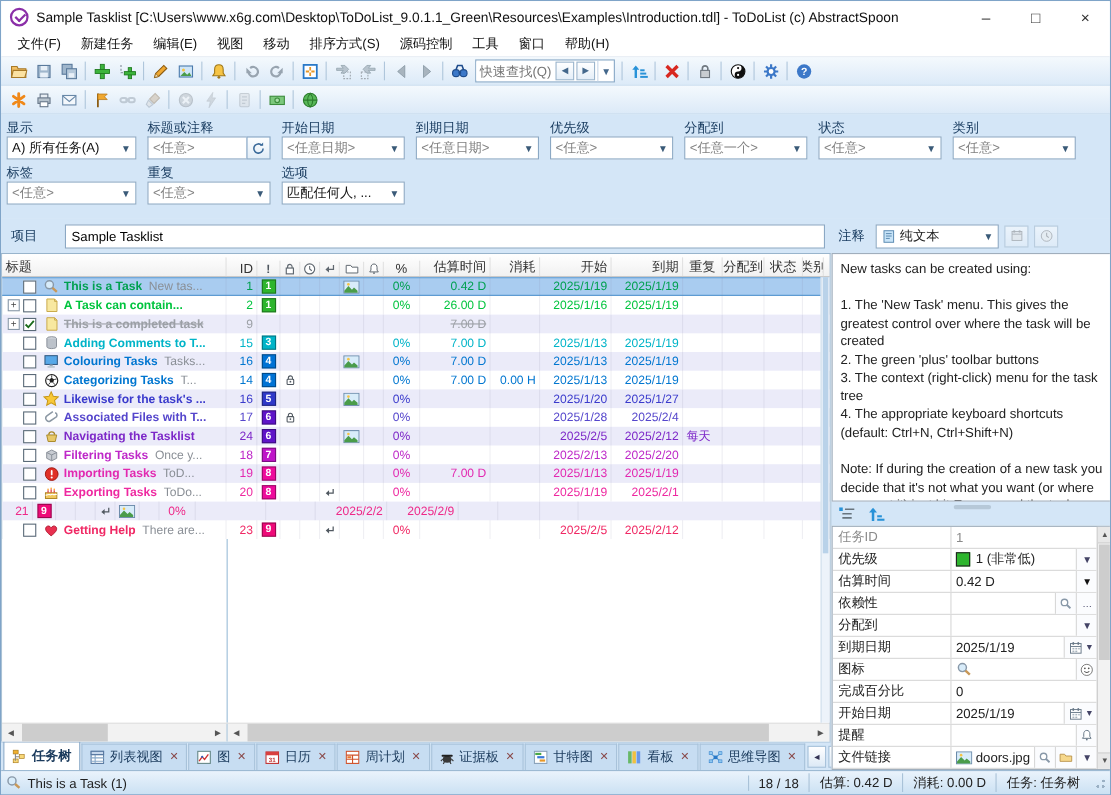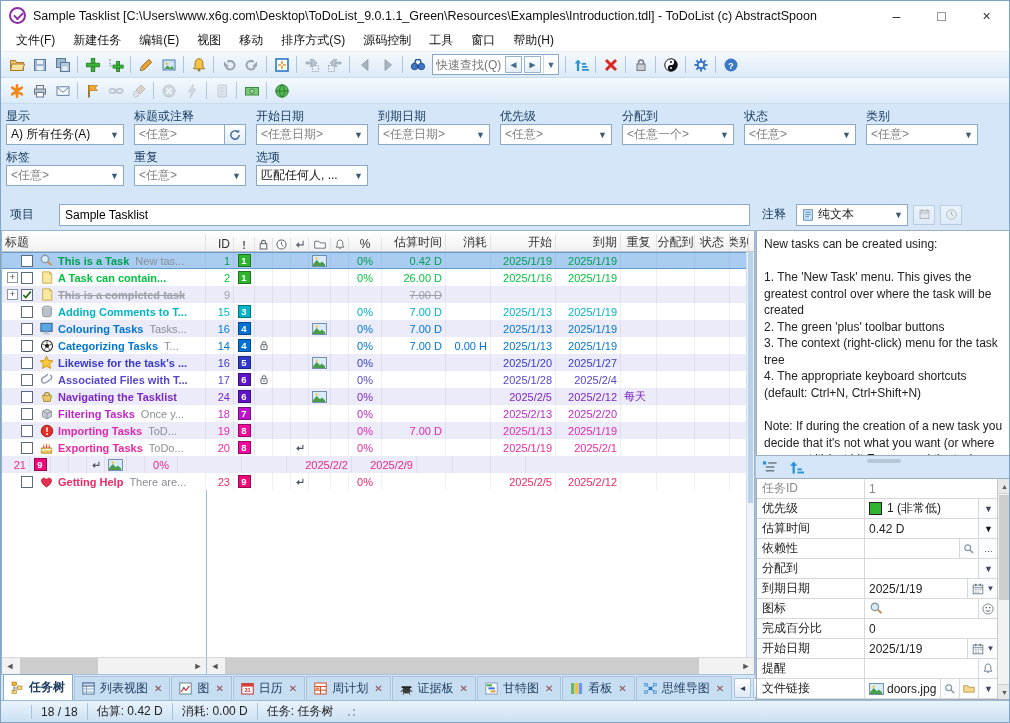--- a/index.html
+++ b/index.html
@@ -1523,20 +1523,29 @@
           <span class="asc-track">
               <span class="asc-thumb"></span>
             </span>
           <span class="asc-btn" style="border-top:1px solid #D0D0D0;border-bottom:none;">▼</span>
         </div>
       </div>
     </div>
   </div>
 
   <div class="statusbar">
+    <span class="sb-left">
+      <span class="icon" id="sb-icon">
+          <svg width="15" height="15" viewBox="0 0 16 16">
+            <circle cx="6.3" cy="6.3" r="3.9" fill="#D8ECFA" stroke="#8898A8" stroke-width="1.4"></circle>
+            <path d="M9.3 9.3l4.2 3.8" stroke="#C89858" stroke-width="2.4"></path>
+          </svg>
+        </span>
+      <span>This is a Task  (1)</span>
+    </span>
     <span id="sb-segs" style="display:flex;align-items:center;padding-left:26px;">
         <span class="sb-seg">18 / 18</span>
         <span class="sb-seg">估算: 0.42 D</span>
         <span class="sb-seg">消耗: 0.00 D</span>
         <span class="sb-seg">任务: 任务树</span>
       </span>
     <span class="grip-dots"></span>
   </div>
 
 </div>

